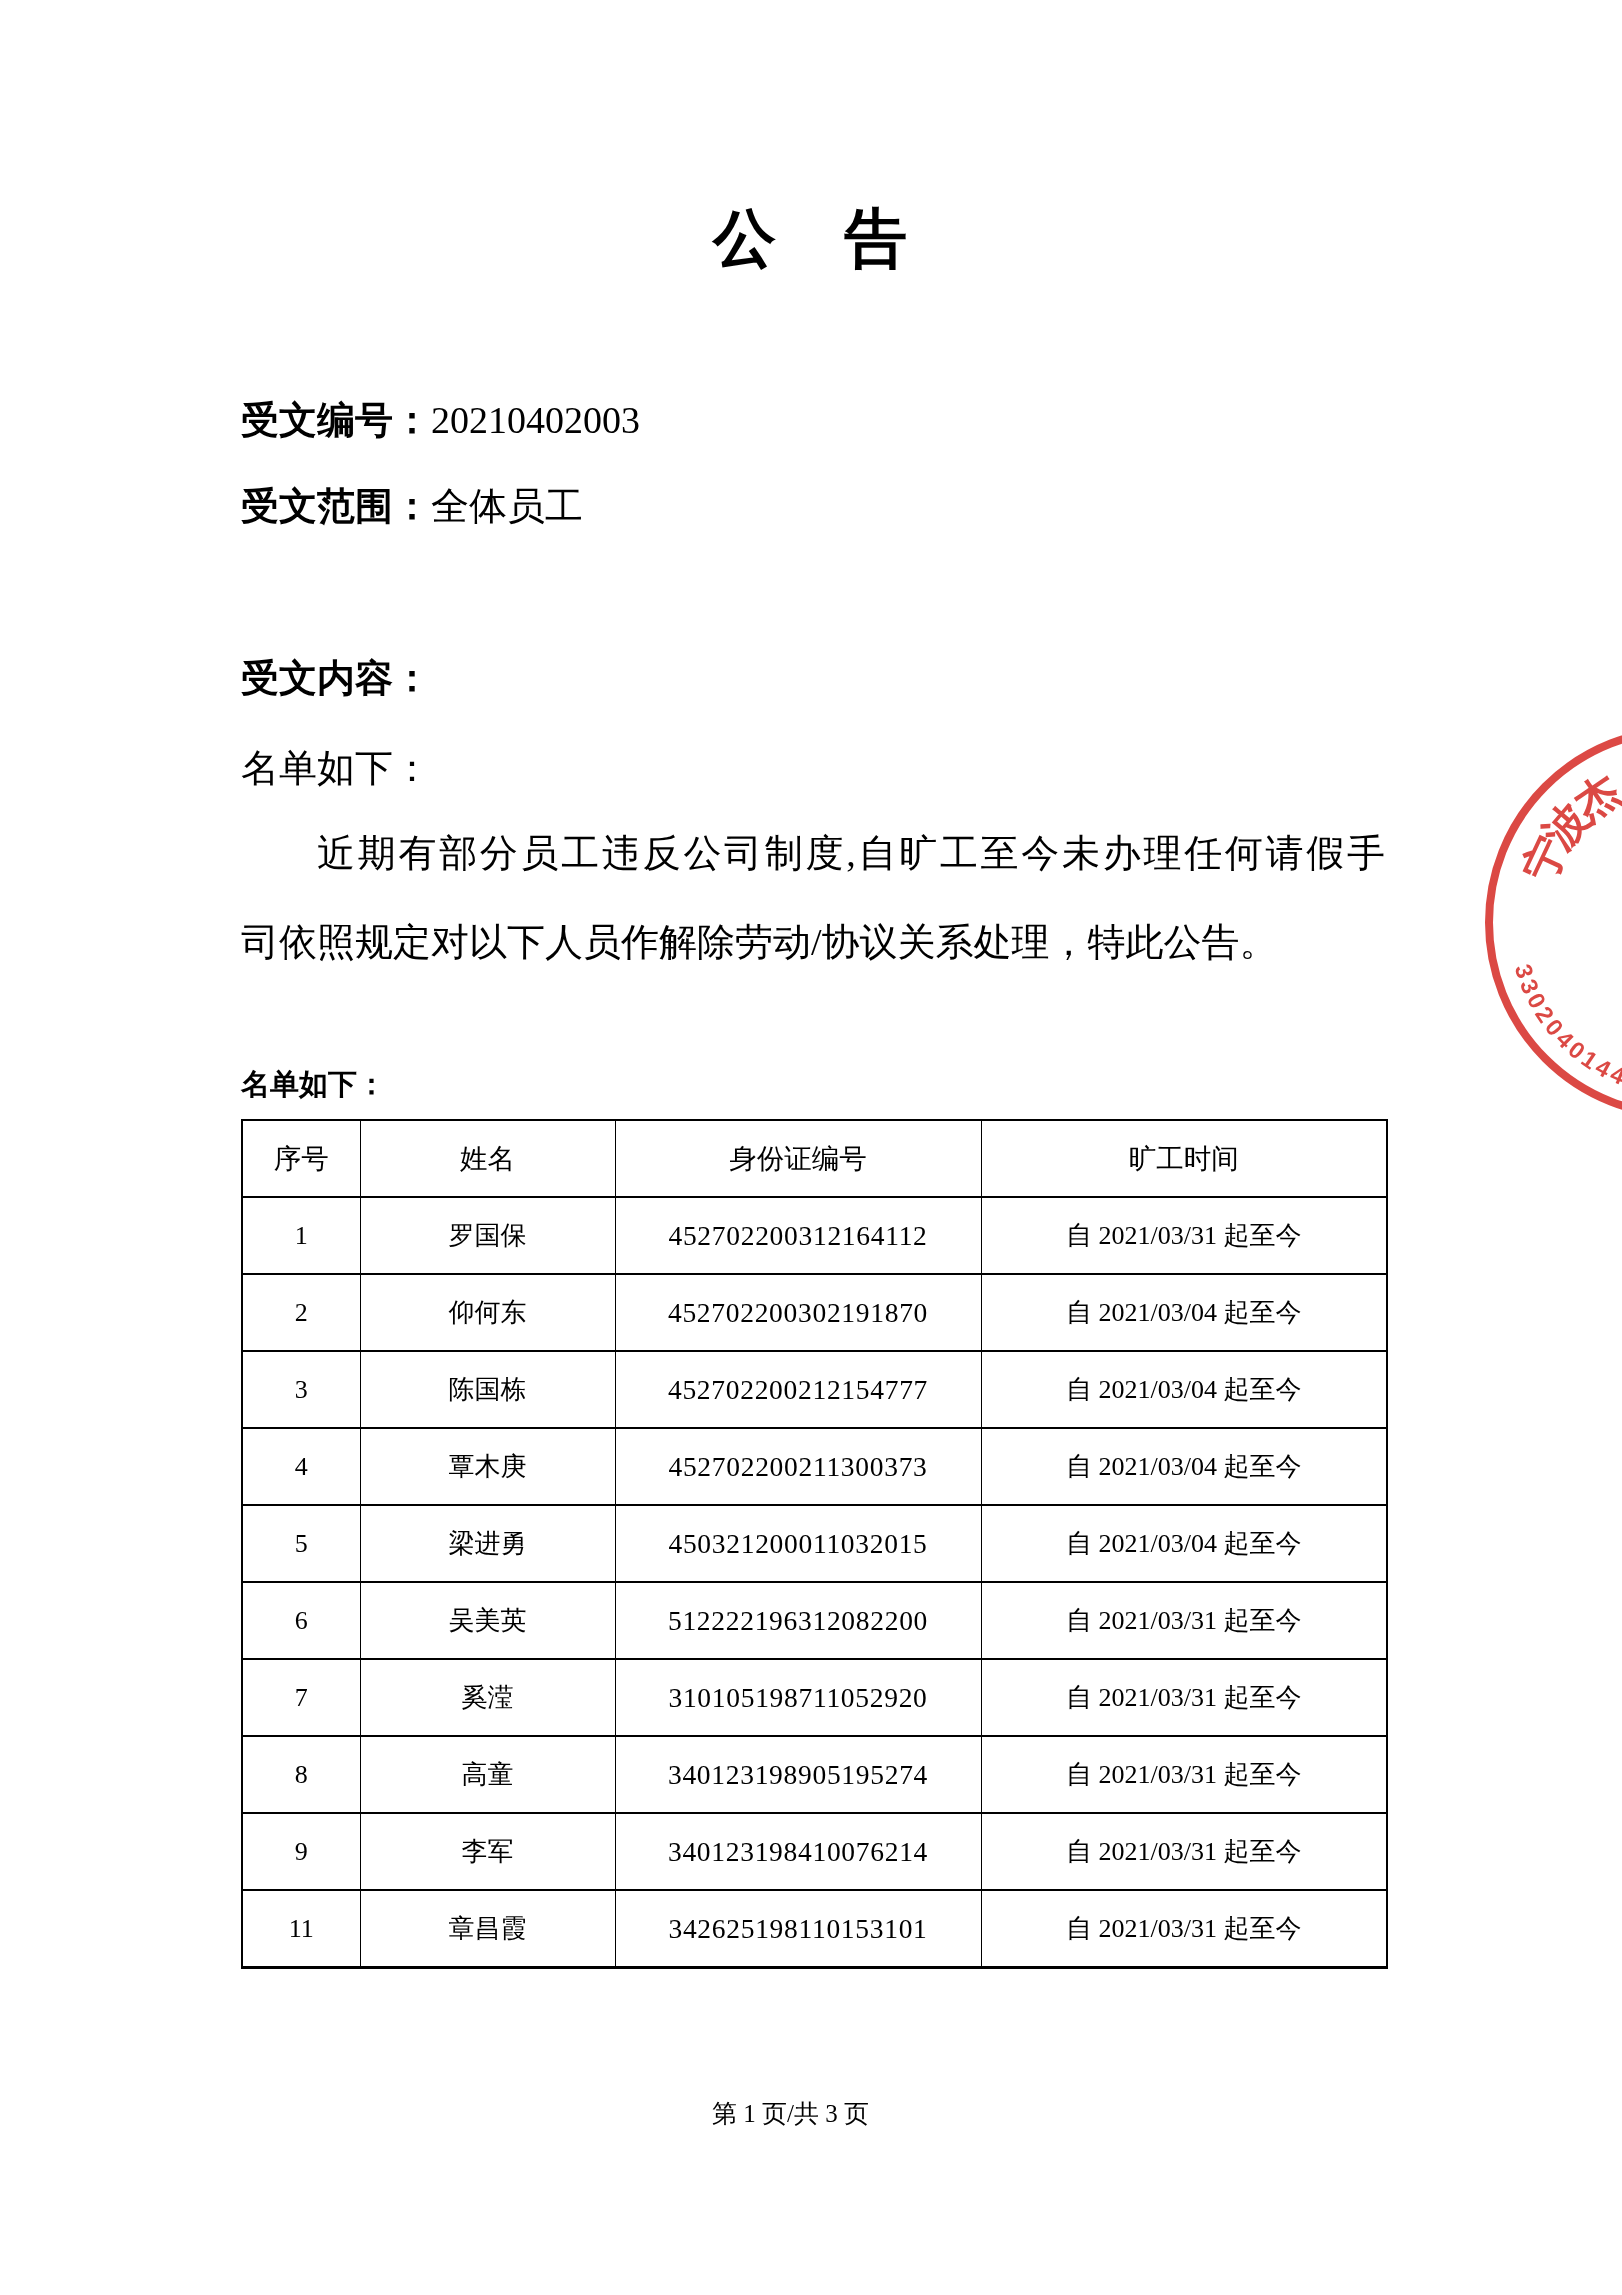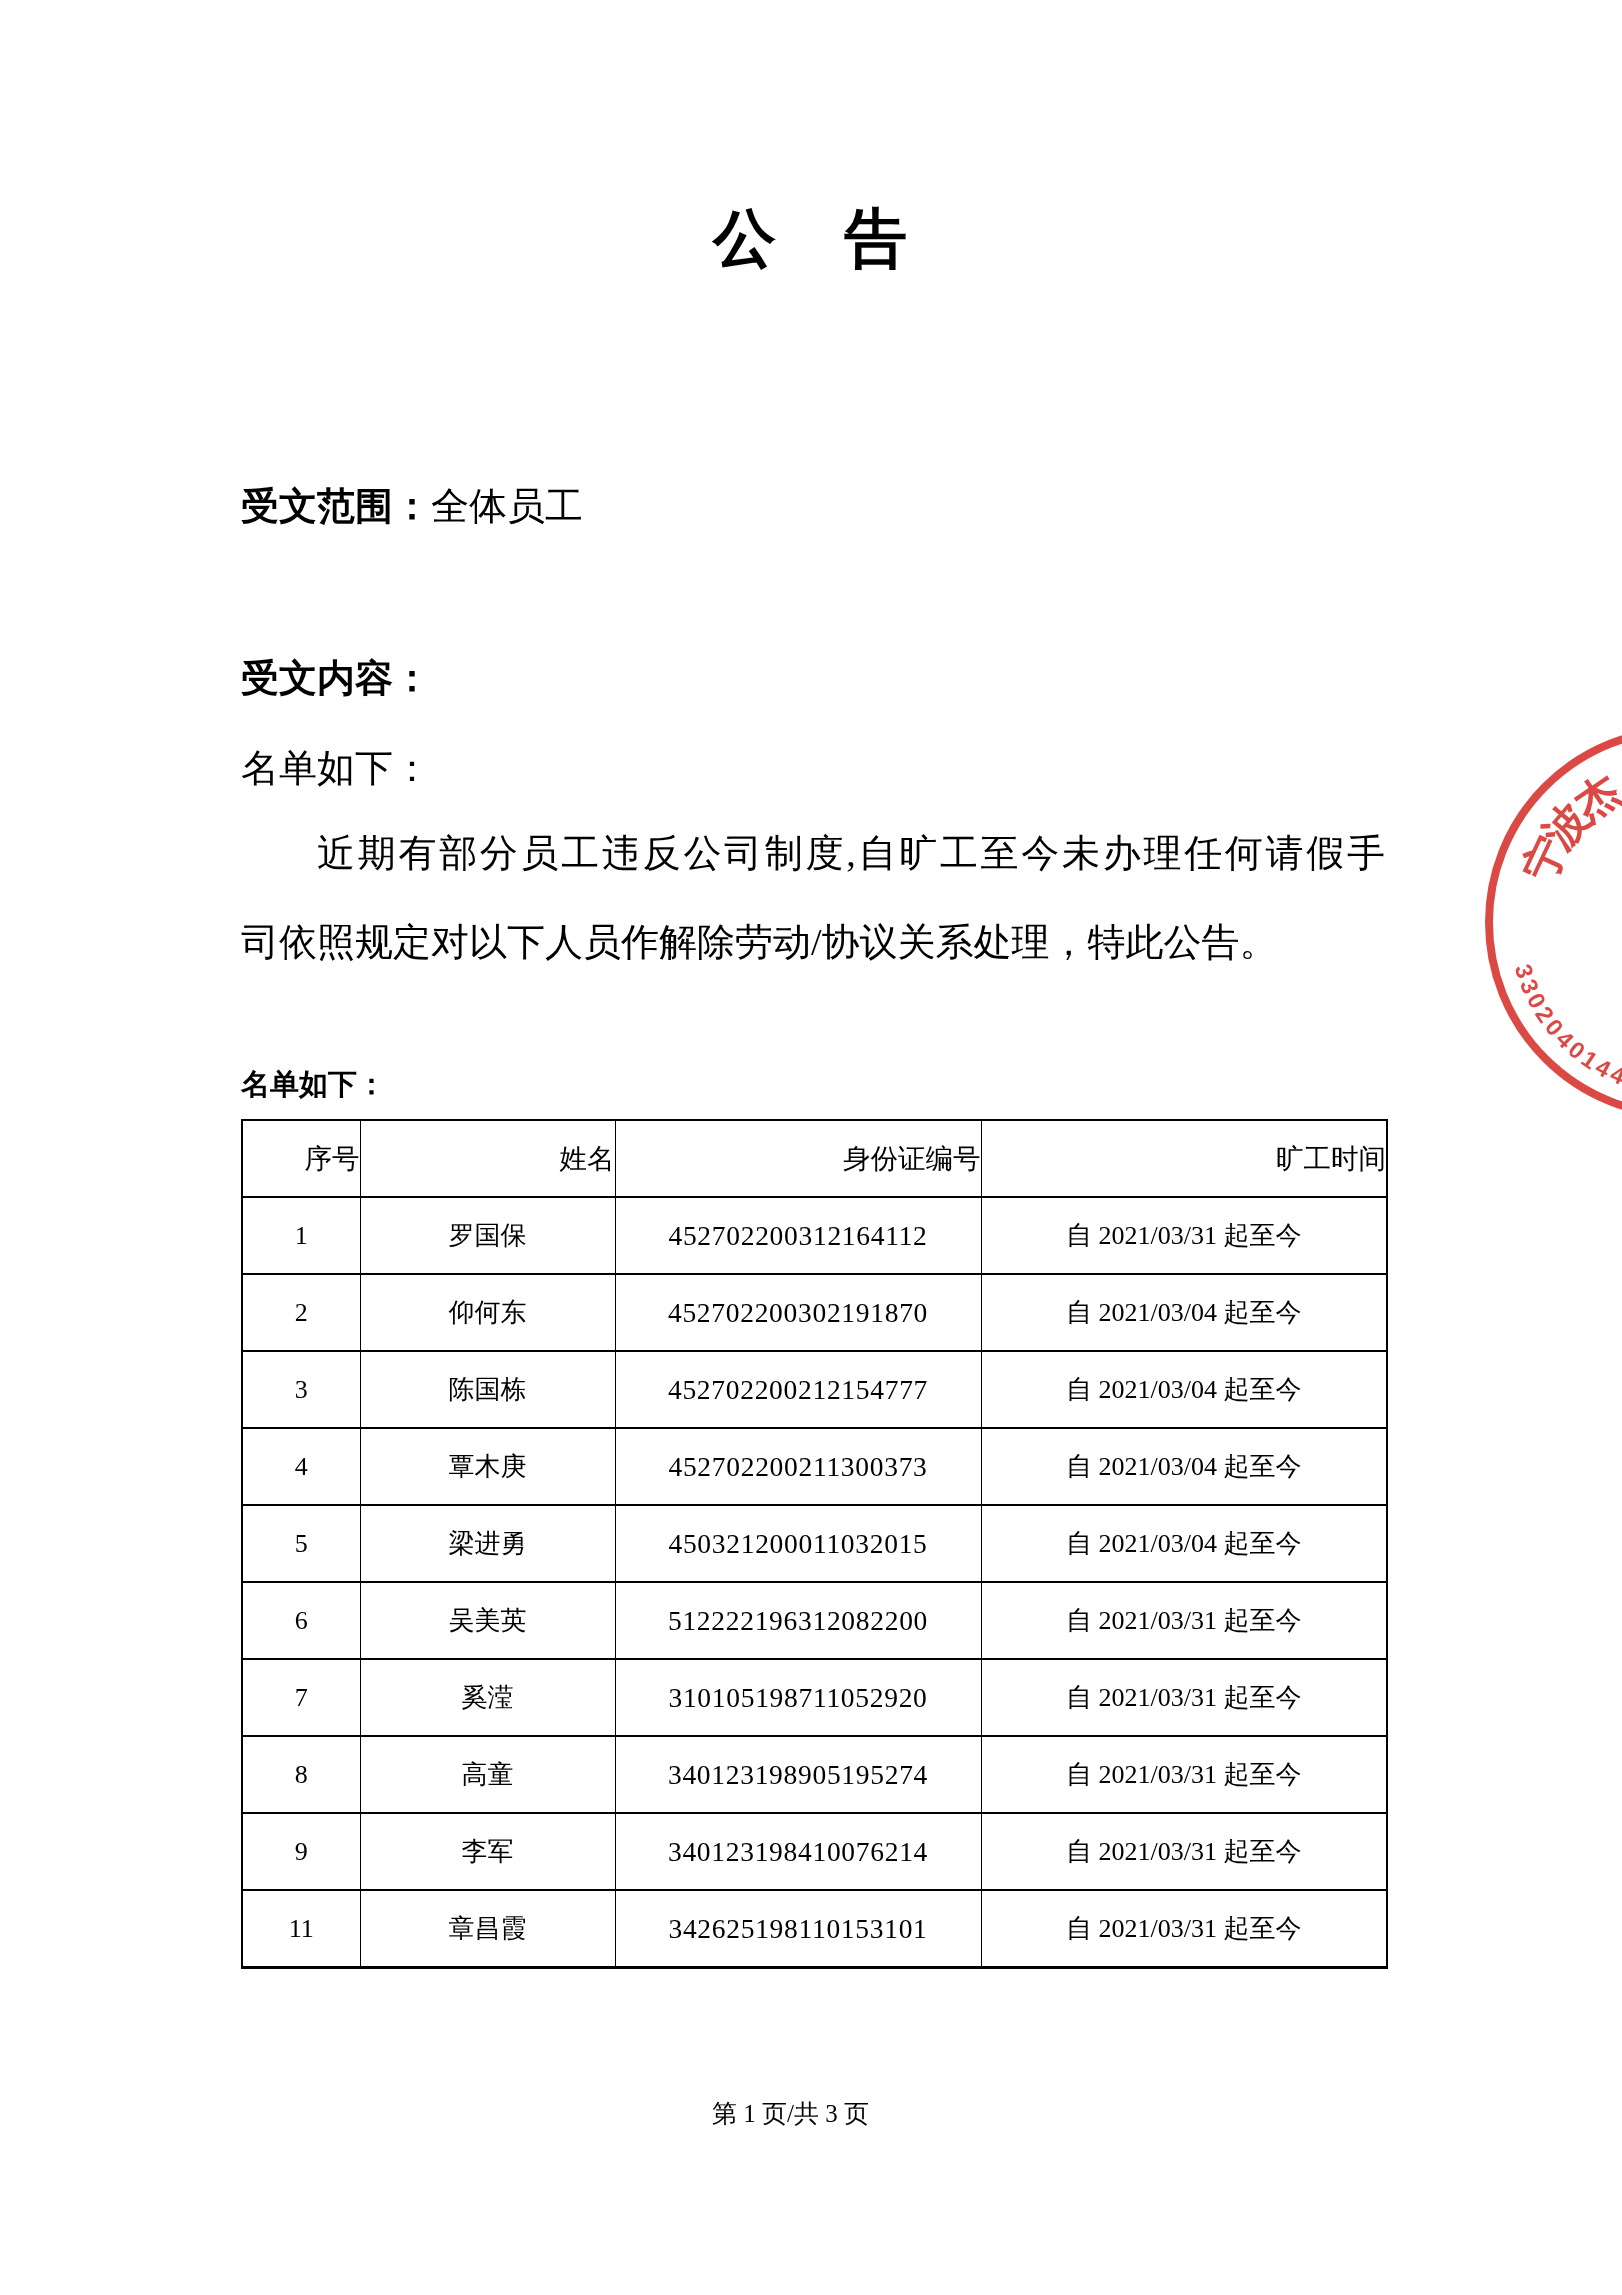--- a/index.html
+++ b/index.html
@@ -27,21 +27,21 @@
   table.roster {
     position:absolute; left:241px; top:1119px; width:1145px;
     border-collapse:collapse; table-layout:fixed;
     border:2px solid #000;
   }
   .roster th, .roster td {
     border:1.3px solid #000; border-top:2px solid #000; border-bottom:2px solid #000;
     height:75px; text-align:center; vertical-align:middle;
     font-weight:400; padding:0; overflow:hidden;
   }
-  .roster thead th { font-size:27.5px; border-bottom:2.6px solid #000;text-align:right; }
+  .roster thead th { font-size:27.5px; border-bottom:2.6px solid #000; }
   .roster td { font-size:26px; }
   .roster td.idnum { font-size:27.5px; letter-spacing:0.7px; }
   .roster tbody tr:last-child td { border-bottom:3.3px solid #000; }
   .footer { position:absolute; top:2097px; left:0; width:1581px; text-align:center; font-size:25px; }
   .stamp {
     position:absolute; left:1485px; top:726px; width:377px; height:377px;
     border:8.5px solid var(--stamp-red,#d7302b); border-radius:50%; opacity:.88;
     font-family:"Liberation Sans","DejaVu Sans",sans-serif;
   }
   .stamp .schar {
@@ -53,20 +53,23 @@
     color:var(--stamp-red,#d7302b); font-weight:700; font-size:23.6px; line-height:1;
   }
 </style>
 </head>
 <body>
 
 <div class="page">
 
   <div class="title">公　告</div>
 
+  <div class="fline f1">
+    <span class="lbl">受文编号：</span><span>20210402003</span>
+  </div>
   <div class="fline f2">
     <span class="lbl">受文范围：</span><span>全体员工</span>
   </div>
   <div class="fline f4">
     <span class="lbl">受文内容：</span><span></span>
   </div>
 
   <div class="salutation">名单如下：</div>
 
   <div class="para">

